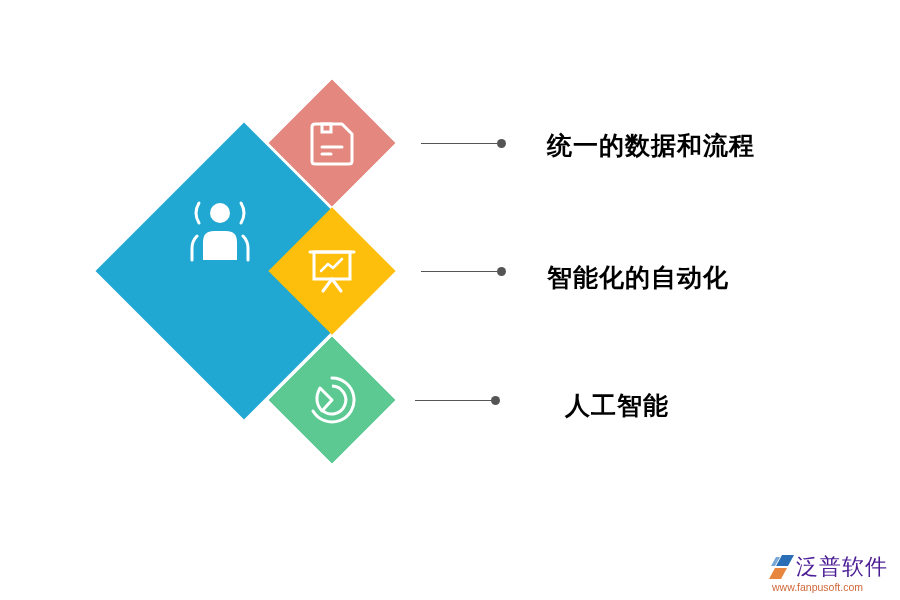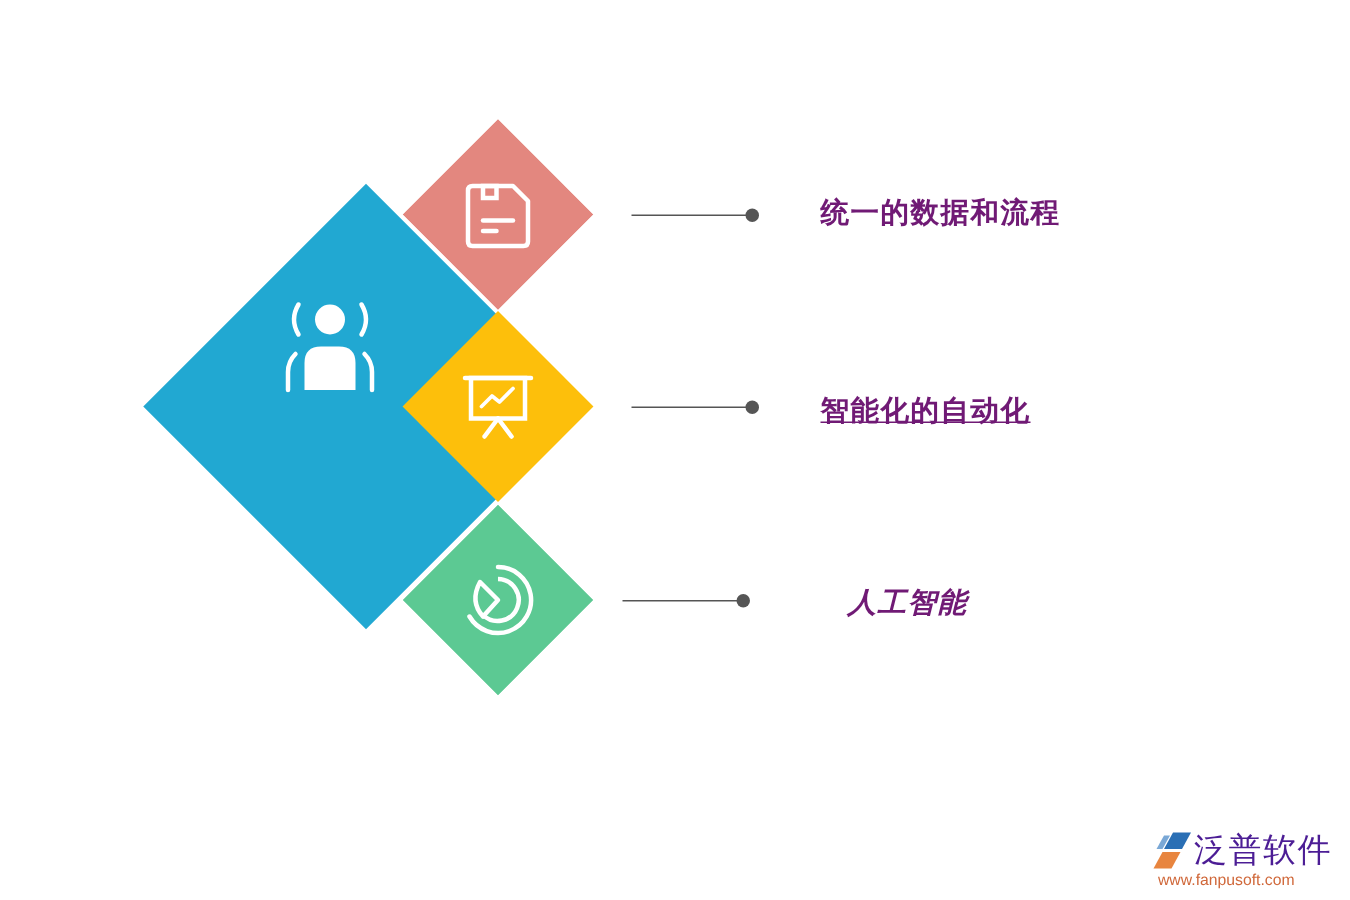--- a/index.html
+++ b/index.html
@@ -1,21 +1,21 @@
 <!DOCTYPE html>
 <html><head>
 <meta charset="utf-8">
 <style>
   html,body{margin:0;padding:0;background:#ffffff;}
   body{width:900px;height:600px;position:relative;overflow:hidden;font-family:"DejaVu Serif","Liberation Serif",serif;}
   .diamond{position:absolute;transform:rotate(45deg);}
   .icon{position:absolute;}
   .connector{position:absolute;height:1px;background:#555555;}
   .dot{position:absolute;width:9px;height:9px;border-radius:50%;background:#555555;}
-  .label{position:absolute;font-size:19px;color:#701a75;font-weight:bold;letter-spacing:1px;white-space:nowrap;}
+  .label{position:absolute;font-size:25px;color:#000000;font-weight:bold;letter-spacing:1px;white-space:nowrap;}
   .logo{position:absolute;left:768px;top:552px;}
   .logo-name{position:absolute;left:28px;top:0;font-family:"DejaVu Sans","Liberation Sans",sans-serif;font-size:22px;color:#4c1d95;white-space:nowrap;letter-spacing:1px;}
   .logo-url{position:absolute;left:4px;top:29px;font-family:Liberation Sans, sans-serif;font-size:10.5px;color:#d0683a;white-space:nowrap;}
 </style>
 </head>
 <body>
 
 <div class="diamond" style="left:139px;top:166px;width:210px;height:210px;background:#21a8d2;"></div>
 
 <div class="diamond" style="left:287px;top:98px;width:90px;height:90px;background:#e3877f;outline:1px solid #ffffff;"></div>
@@ -55,22 +55,22 @@
 </svg>
 
 <div class="connector" style="left:421px;top:143px;width:80px;"></div>
 <div class="dot" style="left:497px;top:139px;"></div>
 <div class="connector" style="left:421px;top:271px;width:80px;"></div>
 <div class="dot" style="left:497px;top:267px;"></div>
 <div class="connector" style="left:415px;top:400px;width:80px;"></div>
 <div class="dot" style="left:491px;top:396px;"></div>
 
 <div class="label" style="left:547px;top:129px;">统一的数据和流程</div>
-<div class="label" style="left:547px;top:261px;text-decoration:underline;">智能化的自动化</div>
-<div class="label" style="left:565px;top:389px;font-style:italic;">人工智能</div>
+<div class="label" style="left:547px;top:261px;">智能化的自动化</div>
+<div class="label" style="left:565px;top:389px;">人工智能</div>
 
 <div class="logo">
   <svg width="28" height="26" viewBox="0 0 28 26" style="position:absolute;left:0;top:2px;">
     <path d="M14 1 L26 1 L20 12 L8 12 Z" fill="#2a6fb5"></path>
     <path d="M7 14 L19 14 L13 25 L1 25 Z" fill="#e8853f"></path>
     <path d="M3 12 L8 3 L12 3 L7 12 Z" fill="#7aa8d6"></path>
   </svg>
   <div class="logo-name">泛普软件</div>
   <div class="logo-url">www.fanpusoft.com</div>
 </div>

